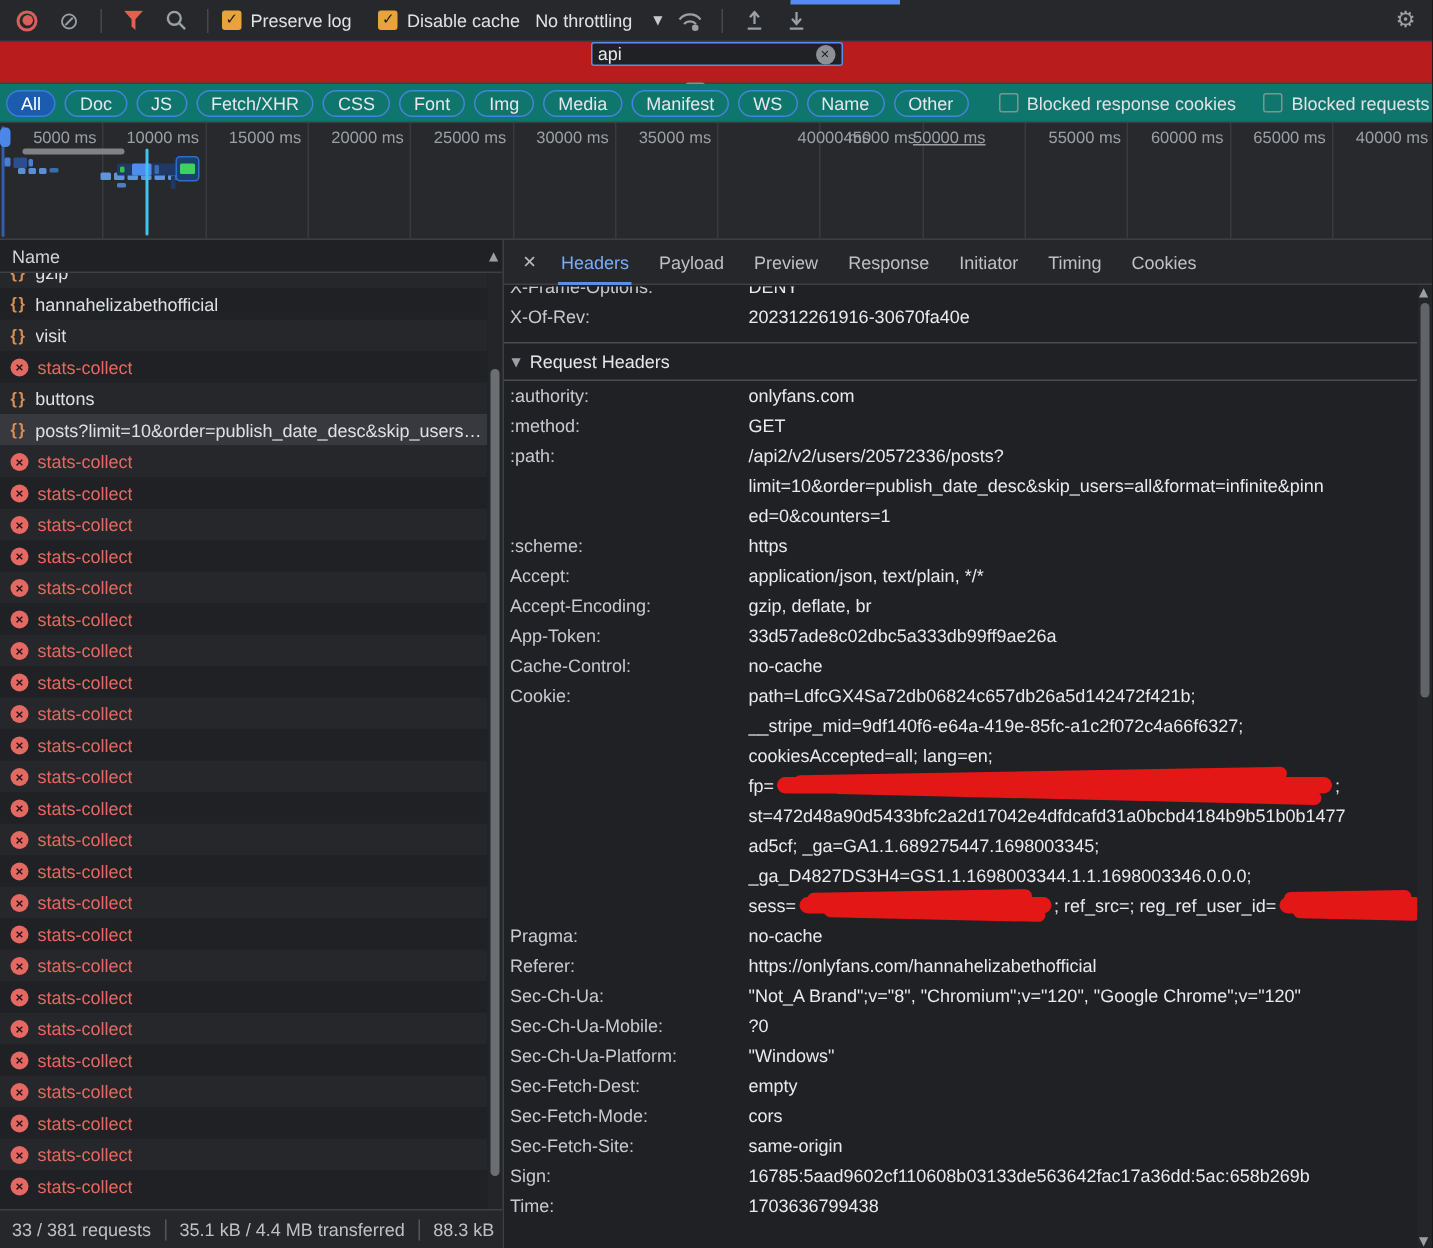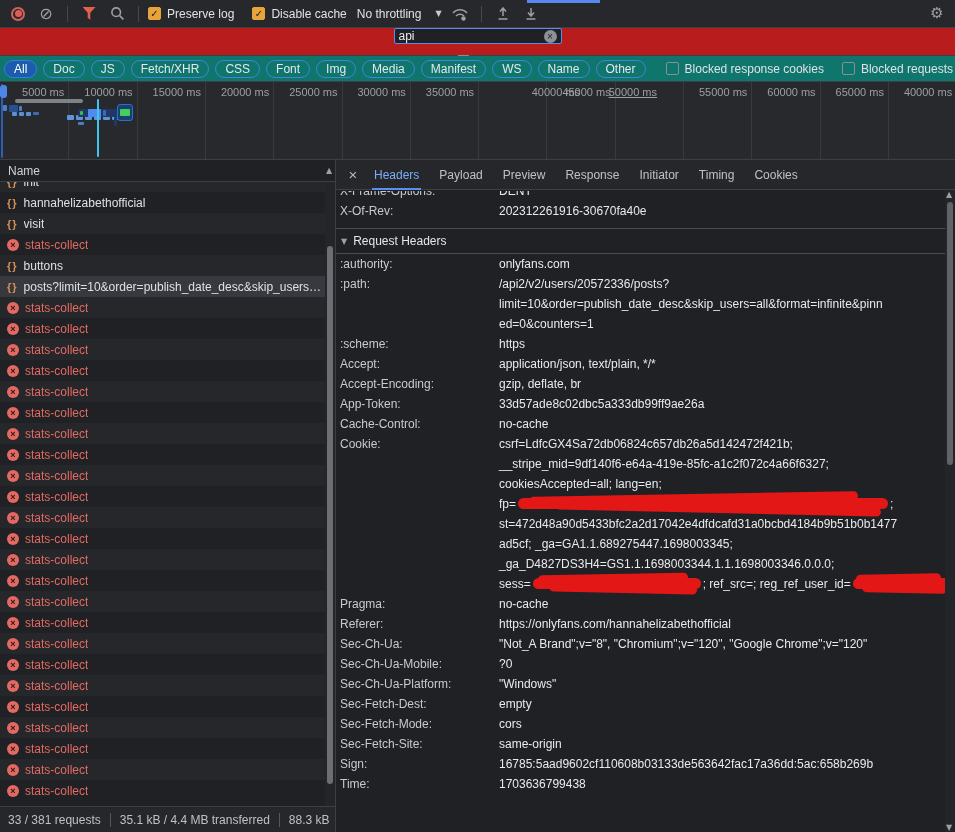--- a/index.html
+++ b/index.html
@@ -267,21 +267,21 @@
     </div>
 
   <div id="left-pane">
     <div id="name-header">
         <span>Name</span>
       </div>
     <div id="req-viewport">
         <div id="req-rows">
           <div class="rrow light">
             <span class="ficon">{}</span>
-            <span class="lbl">init</span>
+            <span class="lbl">gzip</span>
           </div>
           <div class="rrow dark">
             <span class="ficon">{}</span>
             <span class="lbl">hannahelizabethofficial</span>
           </div>
           <div class="rrow light">
             <span class="ficon">{}</span>
             <span class="lbl">visit</span>
           </div>
           <div class="rrow dark error">
@@ -431,20 +431,26 @@
           <span class="tri glyph">▼</span>
           <span>Request Headers</span>
         </div>
         <div class="kv-row">
           <span class="kv-key">:authority:</span>
           <div class="kv-val">
             <div class="kv-line">onlyfans.com</div>
           </div>
         </div>
         <div class="kv-row">
+          <span class="kv-key">:method:</span>
+          <div class="kv-val">
+            <div class="kv-line">GET</div>
+          </div>
+        </div>
+        <div class="kv-row">
           <span class="kv-key">:path:</span>
           <div class="kv-val">
             <div class="kv-line">/api2/v2/users/20572336/posts?</div>
             <div class="kv-line">limit=10&amp;order=publish_date_desc&amp;skip_users=all&amp;format=infinite&amp;pinn</div>
             <div class="kv-line">ed=0&amp;counters=1</div>
           </div>
         </div>
         <div class="kv-row">
           <span class="kv-key">:scheme:</span>
           <div class="kv-val">
@@ -471,21 +477,21 @@
         </div>
         <div class="kv-row">
           <span class="kv-key">Cache-Control:</span>
           <div class="kv-val">
             <div class="kv-line">no-cache</div>
           </div>
         </div>
         <div class="kv-row">
           <span class="kv-key">Cookie:</span>
           <div class="kv-val">
-            <div class="kv-line">csrf=LdfcGX4Sa72db06824c657db26a5d142472f421b;</div>
+            <div class="kv-line">path=LdfcGX4Sa72db06824c657db26a5d142472f421b;</div>
             <div class="kv-line">__stripe_mid=9df140f6-e64a-419e-85fc-a1c2f072c4a66f6327;</div>
             <div class="kv-line">cookiesAccepted=all; lang=en;</div>
             <div class="kv-line">fp=<span class="redact" style="width: 370px;"></span>;</div>
             <div class="kv-line">st=472d48a90d5433bfc2a2d17042e4dfdcafd31a0bcbd4184b9b51b0b1477</div>
             <div class="kv-line">ad5cf; _ga=GA1.1.689275447.1698003345;</div>
             <div class="kv-line">_ga_D4827DS3H4=GS1.1.1698003344.1.1.1698003346.0.0.0;</div>
             <div class="kv-line">sess=<span class="redact" style="width: 168px;"></span>; ref_src=; reg_ref_user_id=<span class="redact" style="width: 96px;"></span></div>
           </div>
         </div>
         <div class="kv-row">

